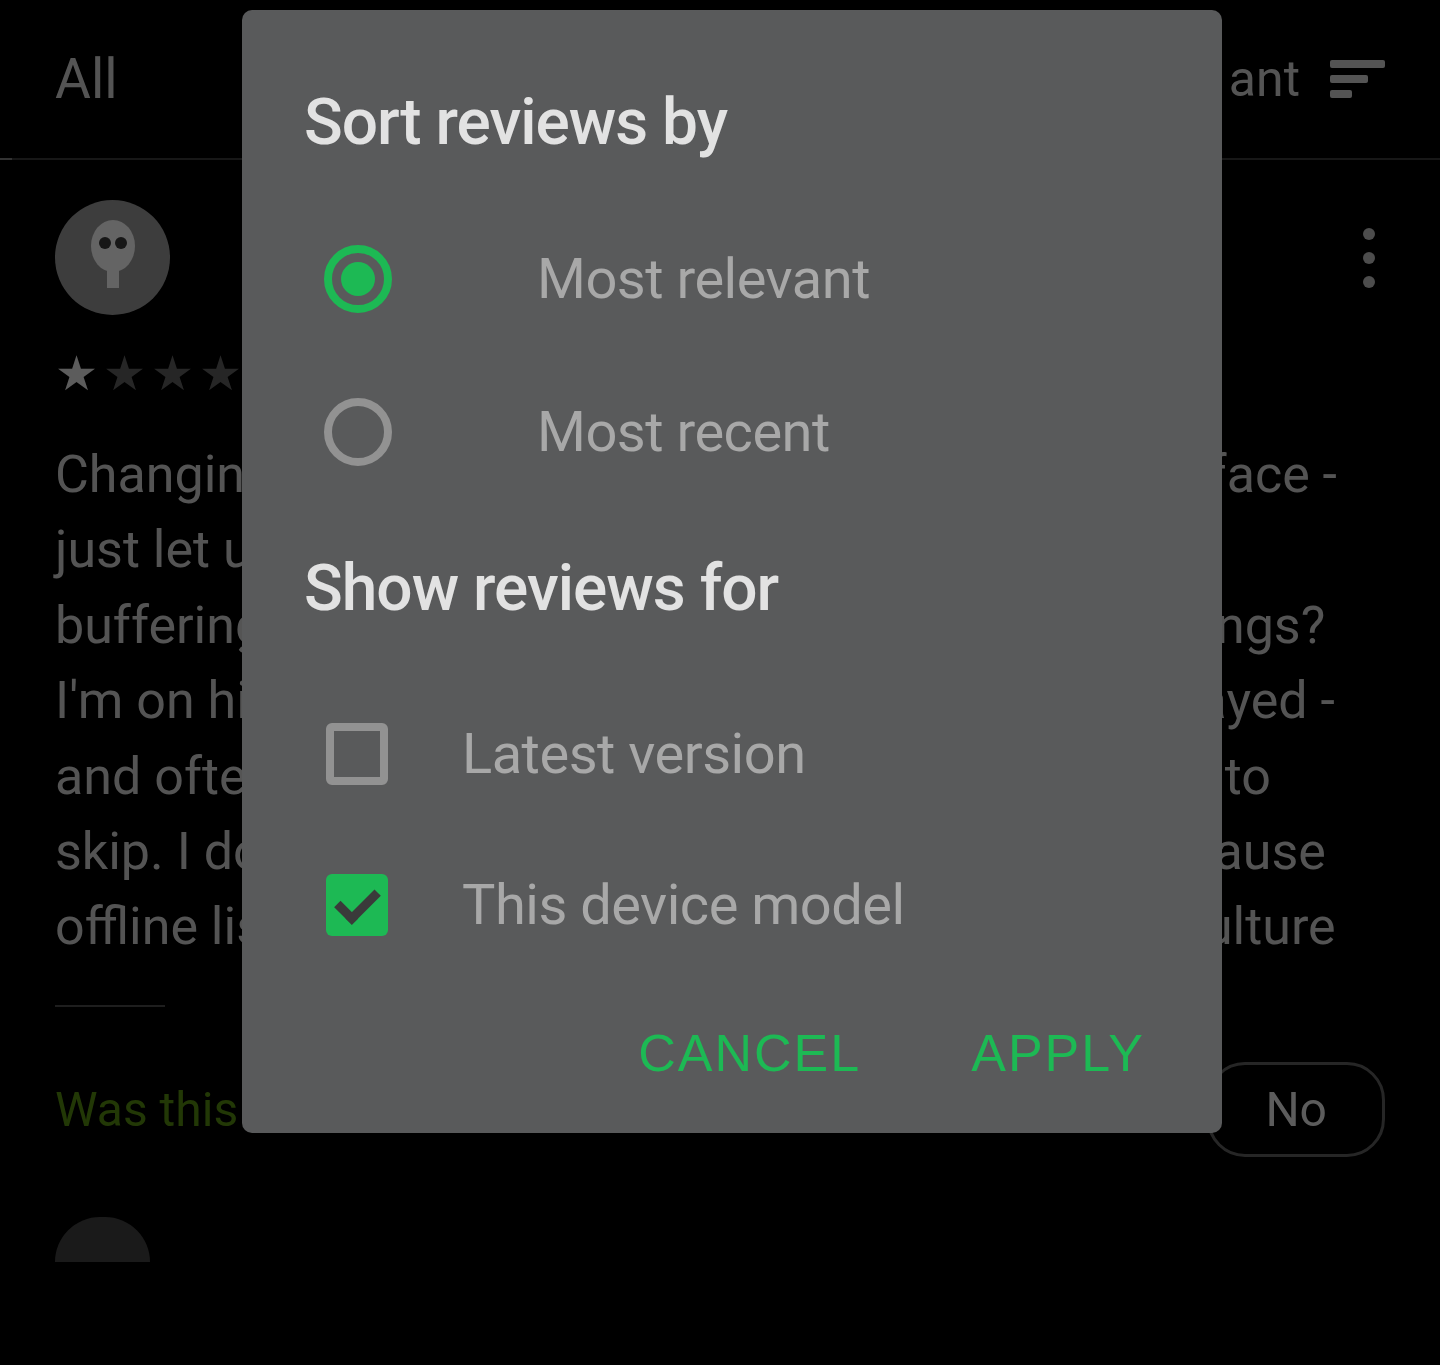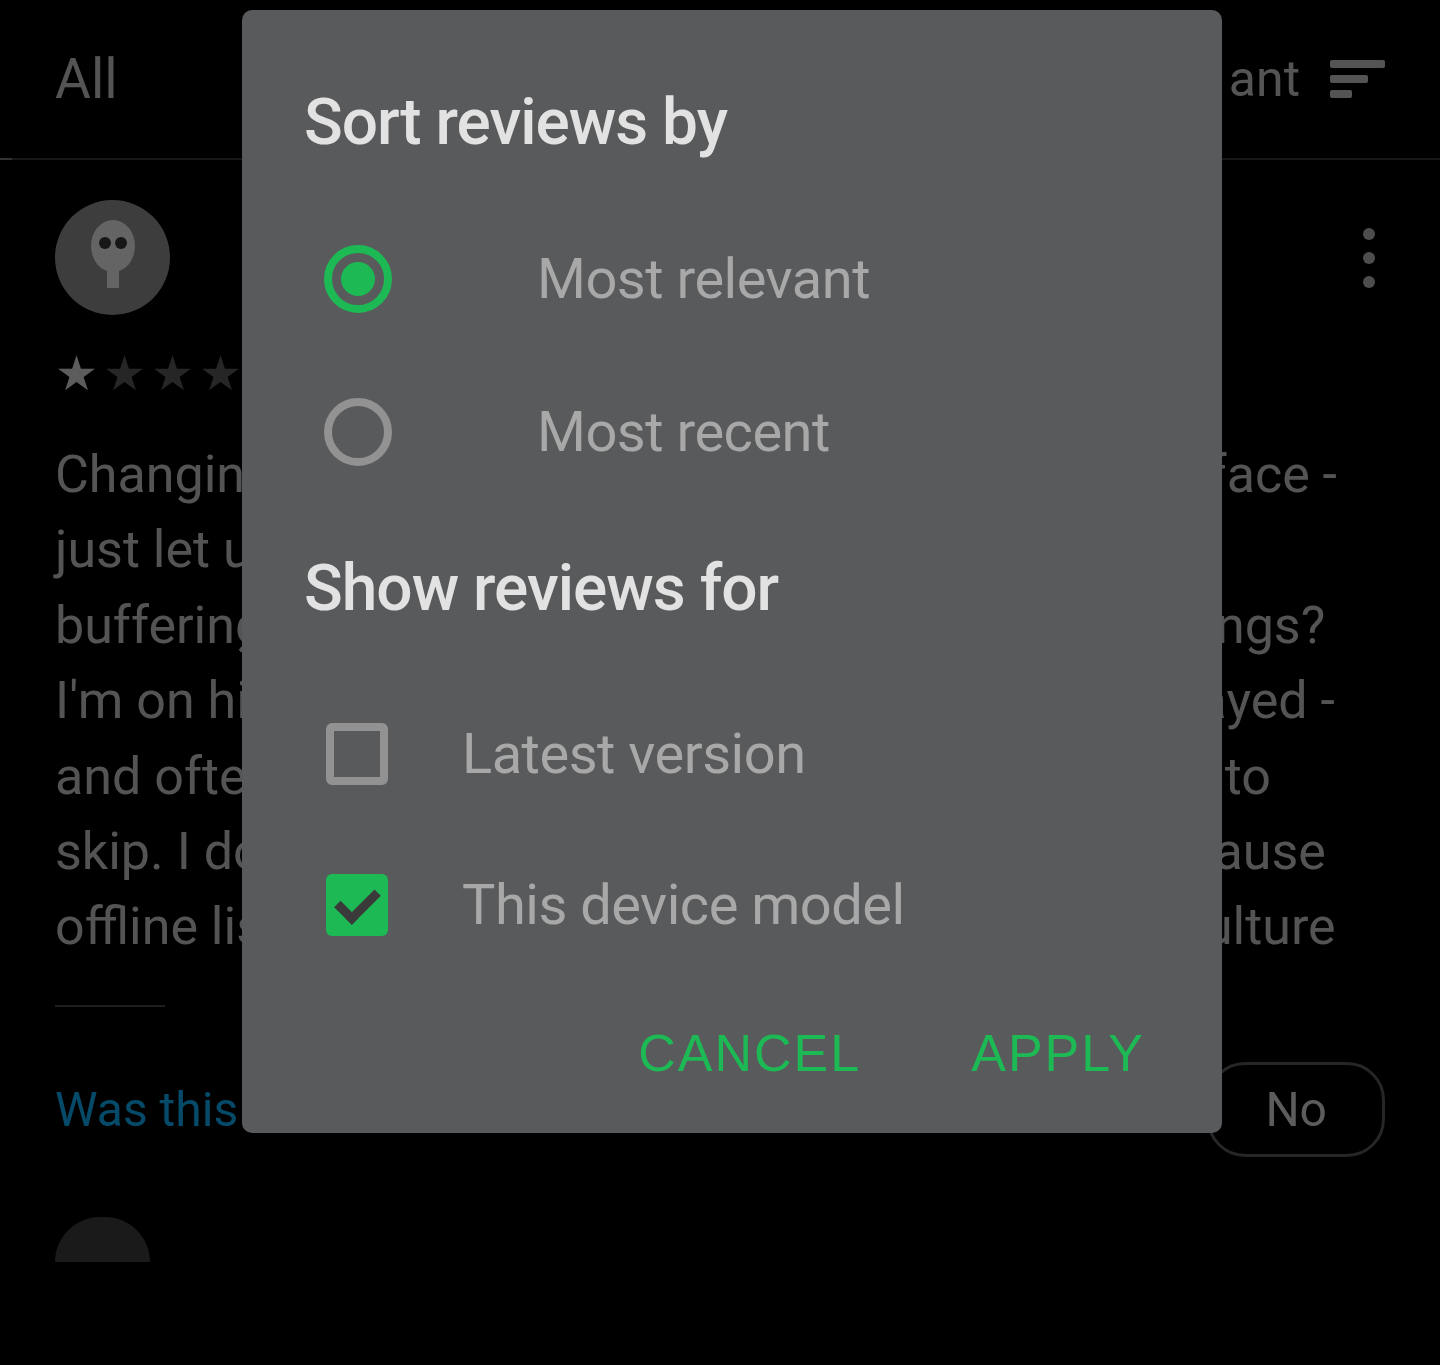--- a/index.html
+++ b/index.html
@@ -134,21 +134,21 @@
       margin-bottom: 55px;
     }
     
     .helpful-row {
       display: flex;
       align-items: center;
       justify-content: space-between;
     }
     
     .helpful-text {
-      color: #0ea5e9;
+      color: #4d7c0f;
       font-size: 48px;
     }
     
     .no-button {
       border: 3px solid #555;
       border-radius: 38px;
       padding: 16px 55px;
       color: #ccc;
       font-size: 48px;
       background: transparent;

